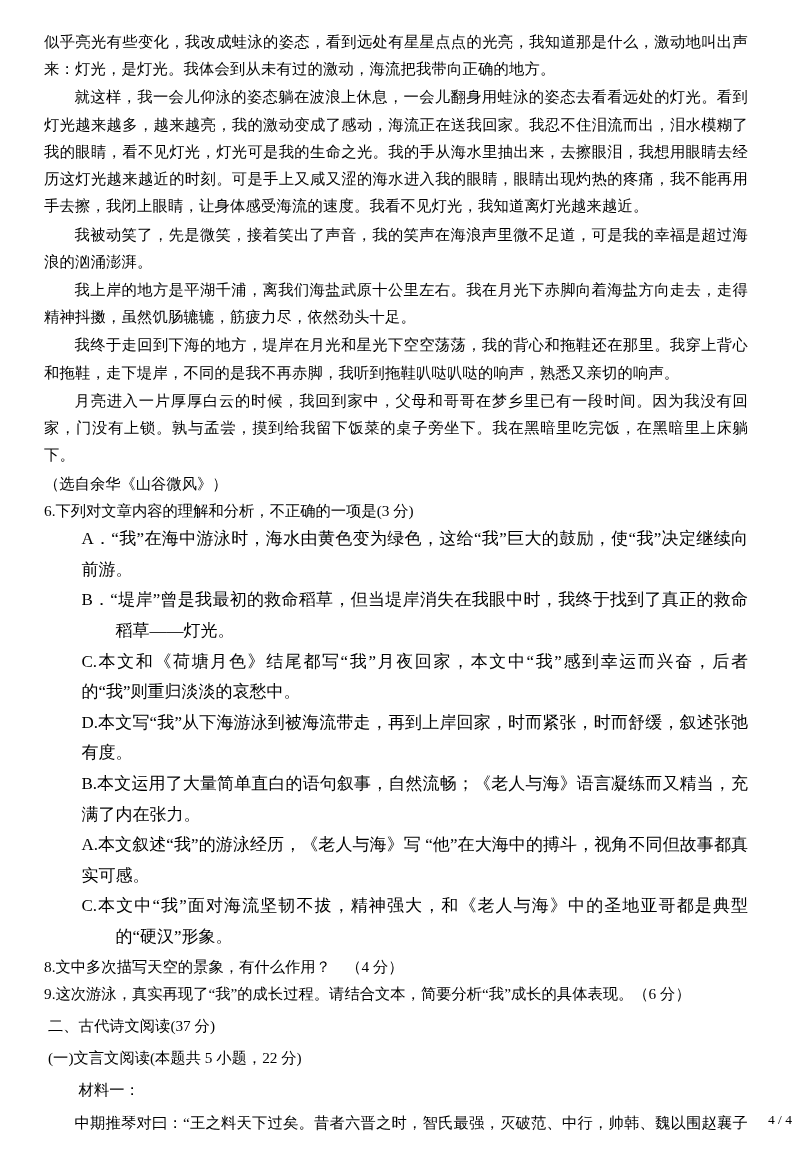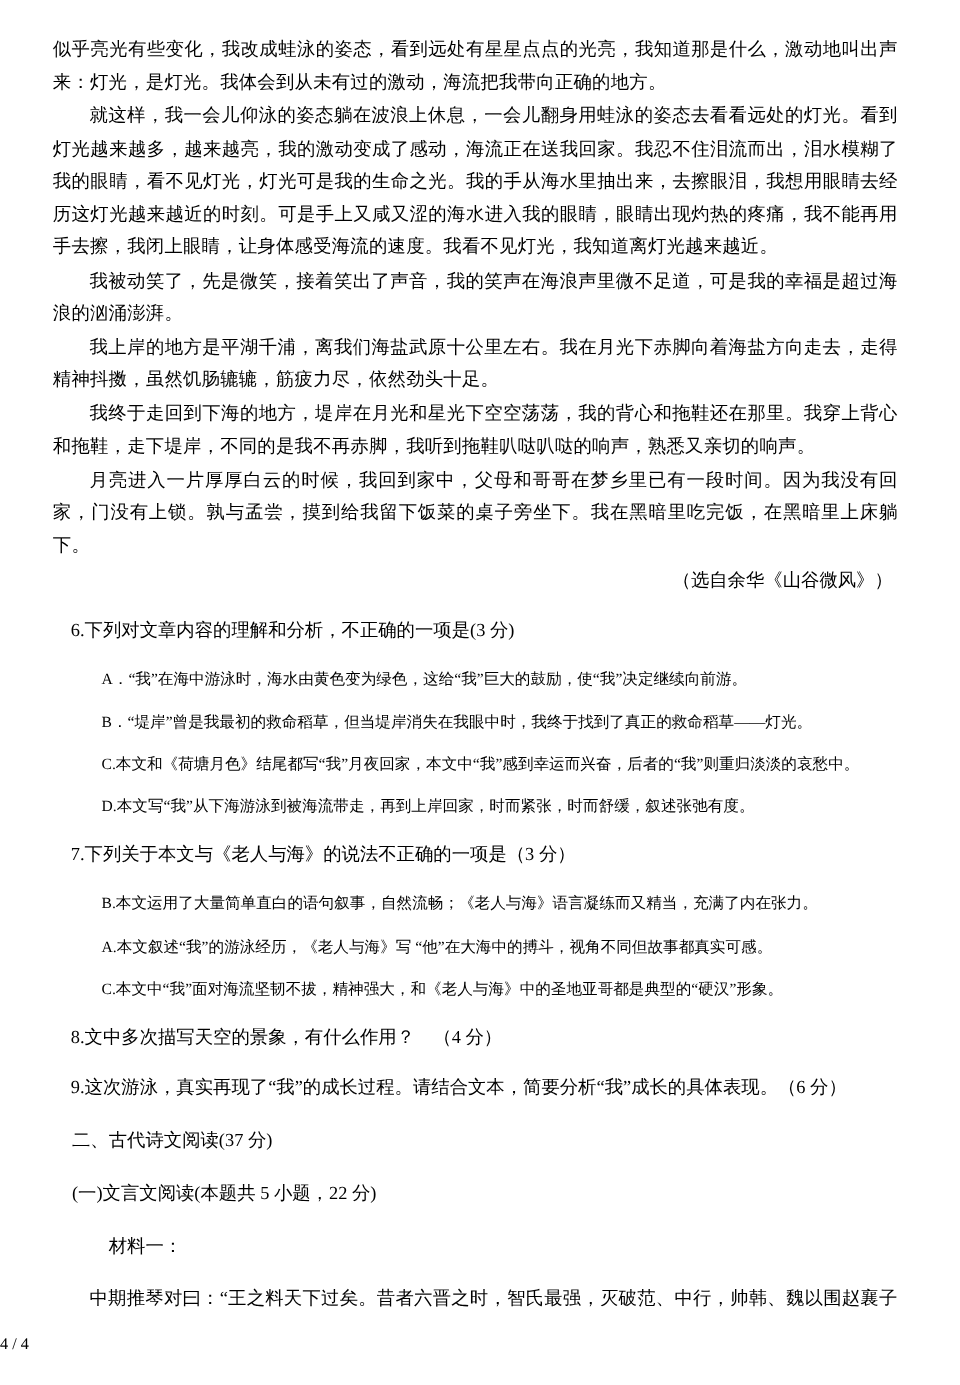--- a/index.html
+++ b/index.html
@@ -26,59 +26,58 @@
     line-height: 1.78;
     text-align: justify;
     text-justify: inter-ideograph;
     margin: 0 0 1px 0;
     letter-spacing: 0.2px;
   }
   .indent2 {
     text-indent: 2em;
   }
   .right {
-    text-align: right;
     font-size: 15.3px;
     line-height: 1.78;
     margin: 0;
     padding-right: 4px;
   }
   .q {
     font-size: 15.3px;
     line-height: 1.8;
-    margin: 15px;
+    margin: 0;
     text-align: justify;
   }
   .opt {
-    font-size: 13px;
+    font-size: 17px;
     line-height: 1.8;
-    margin: 12px;
+    margin: 0;
     text-align: justify;
     padding-left: 2.2em;
     text-indent: 0;
   }
   .opt-hang {
     padding-left: 4.2em;
     text-indent: -2em;
   }
   .sec {
     font-size: 15.3px;
     line-height: 1.85;
-    margin: 16px;
+    margin: 4px;
   }
   .u {
     text-decoration: underline;
     text-underline-offset: 2px;
   }
   .pagenum {
     position: absolute;
     left: 0;
     right: 0;
     bottom: 26px;
-    text-align: left;
+    text-align: right;
     font-size: 13.5px;
     font-family: "Liberation Serif", serif;
   }
 </style>
 </head>
 <body>
 
 <div class="page">
 
   <p class="para indent0">似乎亮光有些变化，我改成蛙泳的姿态，看到远处有星星点点的光亮，我知道那是什么，激动地叫出声来：灯光，是灯光。我体会到从未有过的激动，海流把我带向正确的地方。</p>
@@ -89,21 +88,20 @@
   <p class="para indent2">月亮进入一片厚厚白云的时候，我回到家中，父母和哥哥在梦乡里已有一段时间。因为我没有回家，门没有上锁。孰与孟尝，摸到给我留下饭菜的桌子旁坐下。我在黑暗里吃完饭，在黑暗里上床躺下。</p>
 
   <p class="right">（选自余华《山谷微风》）</p>
 
   <p class="q">6.下列对文章内容的理解和分析，不正确的一项是(3 分)</p>
   <p class="opt">A．“我”在海中游泳时，海水由黄色变为绿色，这给“我”巨大的鼓励，使“我”决定继续向前游。</p>
   <p class="opt opt-hang">B．“堤岸”曾是我最初的救命稻草，但当堤岸消失在我眼中时，我终于找到了真正的救命稻草——灯光。</p>
   <p class="opt">C.本文和《荷塘月色》结尾都写“我”月夜回家，本文中“我”感到幸运而兴奋，后者的“我”则重归淡淡的哀愁中。</p>
   <p class="opt">D.本文写“我”从下海游泳到被海流带走，再到上岸回家，时而紧张，时而舒缓，叙述张弛有度。</p>
 
-  <p class="q">7.下列关于本文与《老人与海》的说法不正确的一项是（3 分）</p>
   <p class="opt">B.本文运用了大量简单直白的语句叙事，自然流畅；《老人与海》语言凝练而又精当，充满了内在张力。</p>
   <p class="opt">A.本文叙述“我”的游泳经历，《老人与海》写 “他”在大海中的搏斗，视角不同但故事都真实可感。</p>
   <p class="opt opt-hang">C.本文中“我”面对海流坚韧不拔，精神强大，和《老人与海》中的圣地亚哥都是典型的“硬汉”形象。</p>
 
   <p class="q">8.文中多次描写天空的景象，有什么作用？　（4 分）</p>
   <p class="q">9.这次游泳，真实再现了“我”的成长过程。请结合文本，简要分析“我”成长的具体表现。（6 分）</p>
 
   <p class="sec">二、古代诗文阅读(37 分)</p>
   <p class="sec">(一)文言文阅读(本题共 5 小题，22 分)</p>
   <p class="sec" style="text-indent:2em;">材料一：</p>

